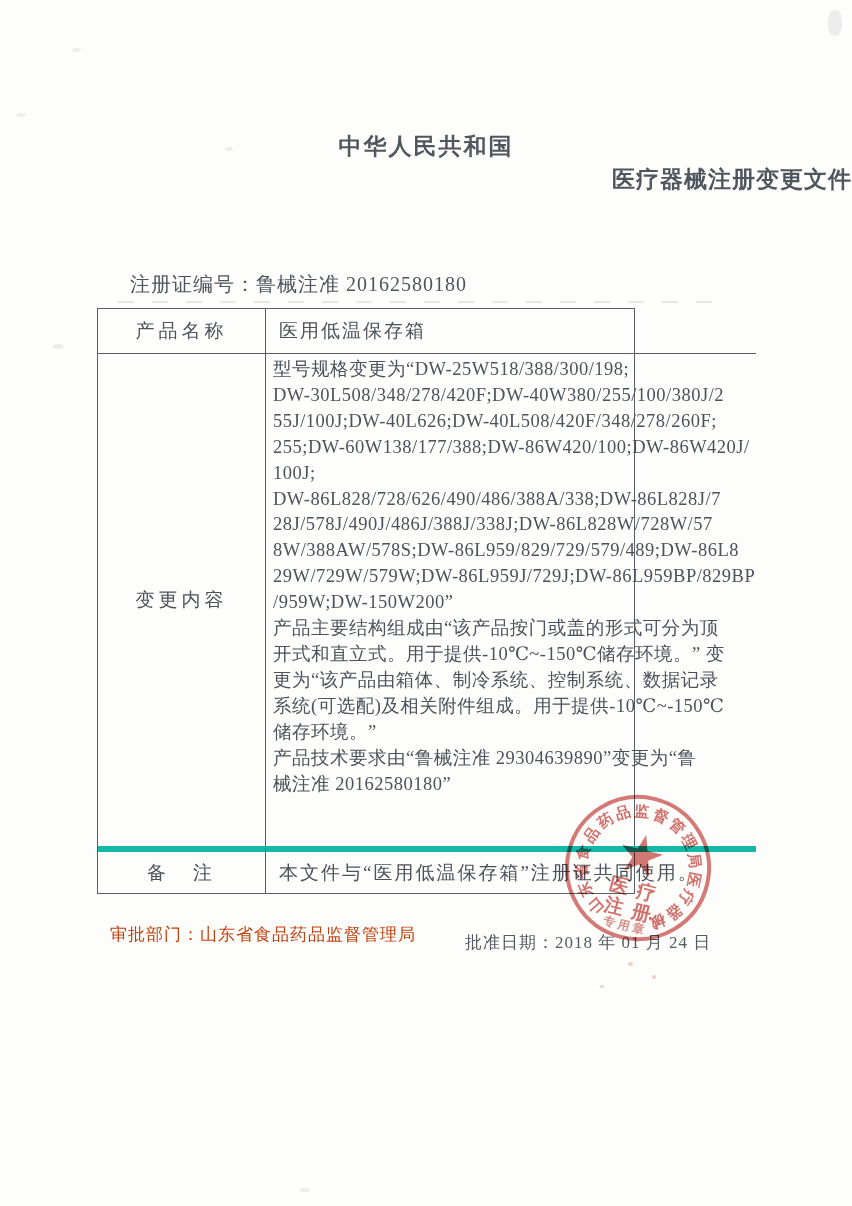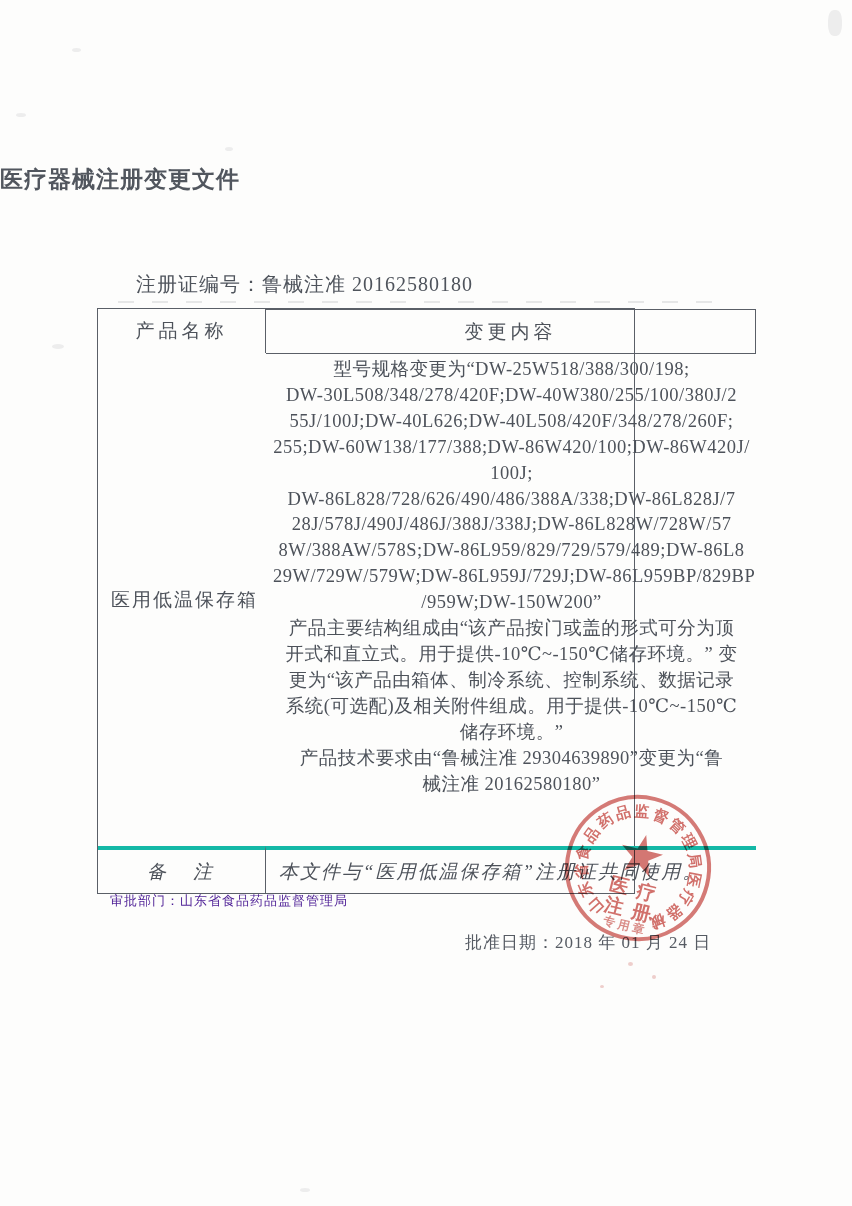--- a/index.html
+++ b/index.html
@@ -12,69 +12,68 @@
   .page{position:absolute;inset:0;}
 
   
   .title-line1{
     position:absolute;top:131px;left:0;width:100%;
     text-align:center;font-size:23px;font-weight:bold;
     letter-spacing:2px;color:#51565e;
   }
   .title-line2{
     position:absolute;top:164px;left:0;width:100%;
-    text-align:left;font-size:23px;font-weight:bold;
+    text-align:right;font-size:23px;font-weight:bold;
     letter-spacing:1px;color:#51565e;
   }
 
   
   .reg-no{
-    position:absolute;top:271px;left:136px;
+    position:absolute;top:271px;left:130px;
     font-size:20px;letter-spacing:1px;color:#4f545c;
   }
   .scan-streak{
     position:absolute;top:301px;left:118px;width:600px;height:2px;
     background:repeating-linear-gradient(90deg,
       rgba(110,115,122,.16) 0 16px, transparent 16px 34px);
   }
 
   
   .doc-table{
     position:absolute;top:308px;left:97px;width:538px;
     display:grid;
     grid-template-columns:168px 490px;
     grid-template-rows:44px 493px 47px;
     border:1.5px solid #5a5f67;
     box-sizing:border-box;
     background:transparent;
-    text-align:center;
   }
   .cell{box-sizing:border-box;}
   .cell-label{
     border-right:1px solid #5a5f67;
     display:flex;align-items:center;justify-content:center;
     font-size:19px;letter-spacing:4px;color:#4d525a;
   }
   .cell-value{
     display:flex;align-items:center;
     padding-left:13px;font-size:19px;letter-spacing:2px;color:#4d525a;
   }
   .row2{border-top:1px solid #5a5f67;}
-  .row3{border-top:4px solid #14b8a6;font-style:italic;}
+  .row3{border-top:6px solid #14b8a6;}
   .cell-content{
     padding:3px 6px 0 7px;
     font-size:18.5px;line-height:25.9px;letter-spacing:0.5px;
     color:#4d525a;
   }
   .content-line{white-space:nowrap;}
 
   
   .footer-dept{
-    position:absolute;top:892px;left:110px;
-    font-size:13px;letter-spacing:1px;color:#4c1d95;
+    position:absolute;top:923px;left:110px;
+    font-size:17px;letter-spacing:1px;color:#c2410c;
   }
   .footer-date{
     position:absolute;top:903px;left:465px;
     font-size:17px;letter-spacing:1px;color:#565b63;margin-top:28px;
   }
 
   
   .seal{
     position:absolute;left:565px;top:795px;width:146px;height:146px;
     transform:rotate(14deg);
@@ -107,31 +106,32 @@
 
   
   .speck{position:absolute;background:rgba(120,124,130,.12);border-radius:50%;}
   .red-speck{position:absolute;background:rgba(196,66,60,.25);border-radius:50%;}
 </style>
 </head>
 <body>
 
 <div class="page">
 
+  <div class="title-line1">中华人民共和国</div>
   <div class="title-line2">医疗器械注册变更文件</div>
 
   <div class="reg-no">注册证编号：鲁械注准 20162580180</div>
   <div class="scan-streak"></div>
 
   <div class="doc-table">
 
     <div class="cell cell-label row1">产品名称</div>
+    <div class="cell cell-value row1">医用低温保存箱</div>
+
     <div class="cell cell-label row2">变更内容</div>
-
-    <div class="cell cell-value row1">医用低温保存箱</div>
     <div class="cell cell-content row2">
         <div class="content-line">型号规格变更为“DW-25W518/388/300/198;</div>
         <div class="content-line">DW-30L508/348/278/420F;DW-40W380/255/100/380J/2</div>
         <div class="content-line">55J/100J;DW-40L626;DW-40L508/420F/348/278/260F;</div>
         <div class="content-line">255;DW-60W138/177/388;DW-86W420/100;DW-86W420J/</div>
         <div class="content-line">100J;</div>
         <div class="content-line">DW-86L828/728/626/490/486/388A/338;DW-86L828J/7</div>
         <div class="content-line">28J/578J/490J/486J/388J/338J;DW-86L828W/728W/57</div>
         <div class="content-line">8W/388AW/578S;DW-86L959/829/729/579/489;DW-86L8</div>
         <div class="content-line">29W/729W/579W;DW-86L959J/729J;DW-86L959BP/829BP</div>

